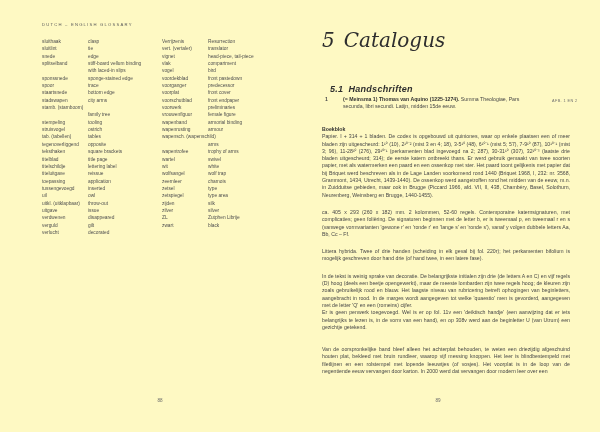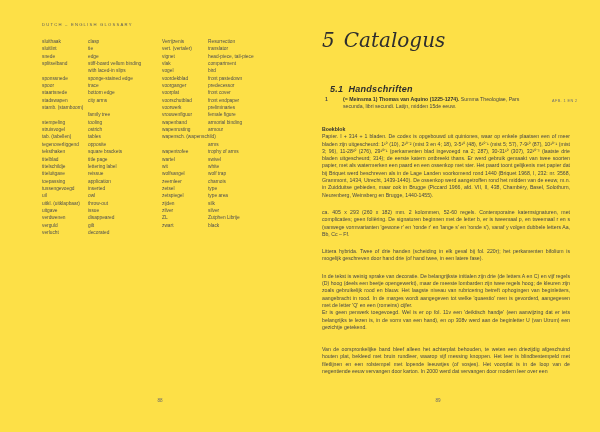--- a/index.html
+++ b/index.html
@@ -3,21 +3,21 @@
 <meta charset="utf-8">
 <style>
   html, body { margin: 0; padding: 0; }
   body {
     width: 600px; height: 432px;
     background: #f7f7f5;
     font-family: "Liberation Sans", sans-serif;
     color: #4a4a4a;
     overflow: hidden;
   }
-  .book { position: relative; width: 600px; height: 432px; background: #fde047; }
+  .book { position: relative; width: 600px; height: 432px; background: #fef9c3; }
 
   
   .glossary-header {
     position: absolute; left: 42px; top: 22px;
     font-size: 4.2px; letter-spacing: 1.2px; color: #5a5a5a;
     text-transform: uppercase;
   }
   .glossary {
     position: absolute; left: 42px; top: 38px;
     display: grid;

